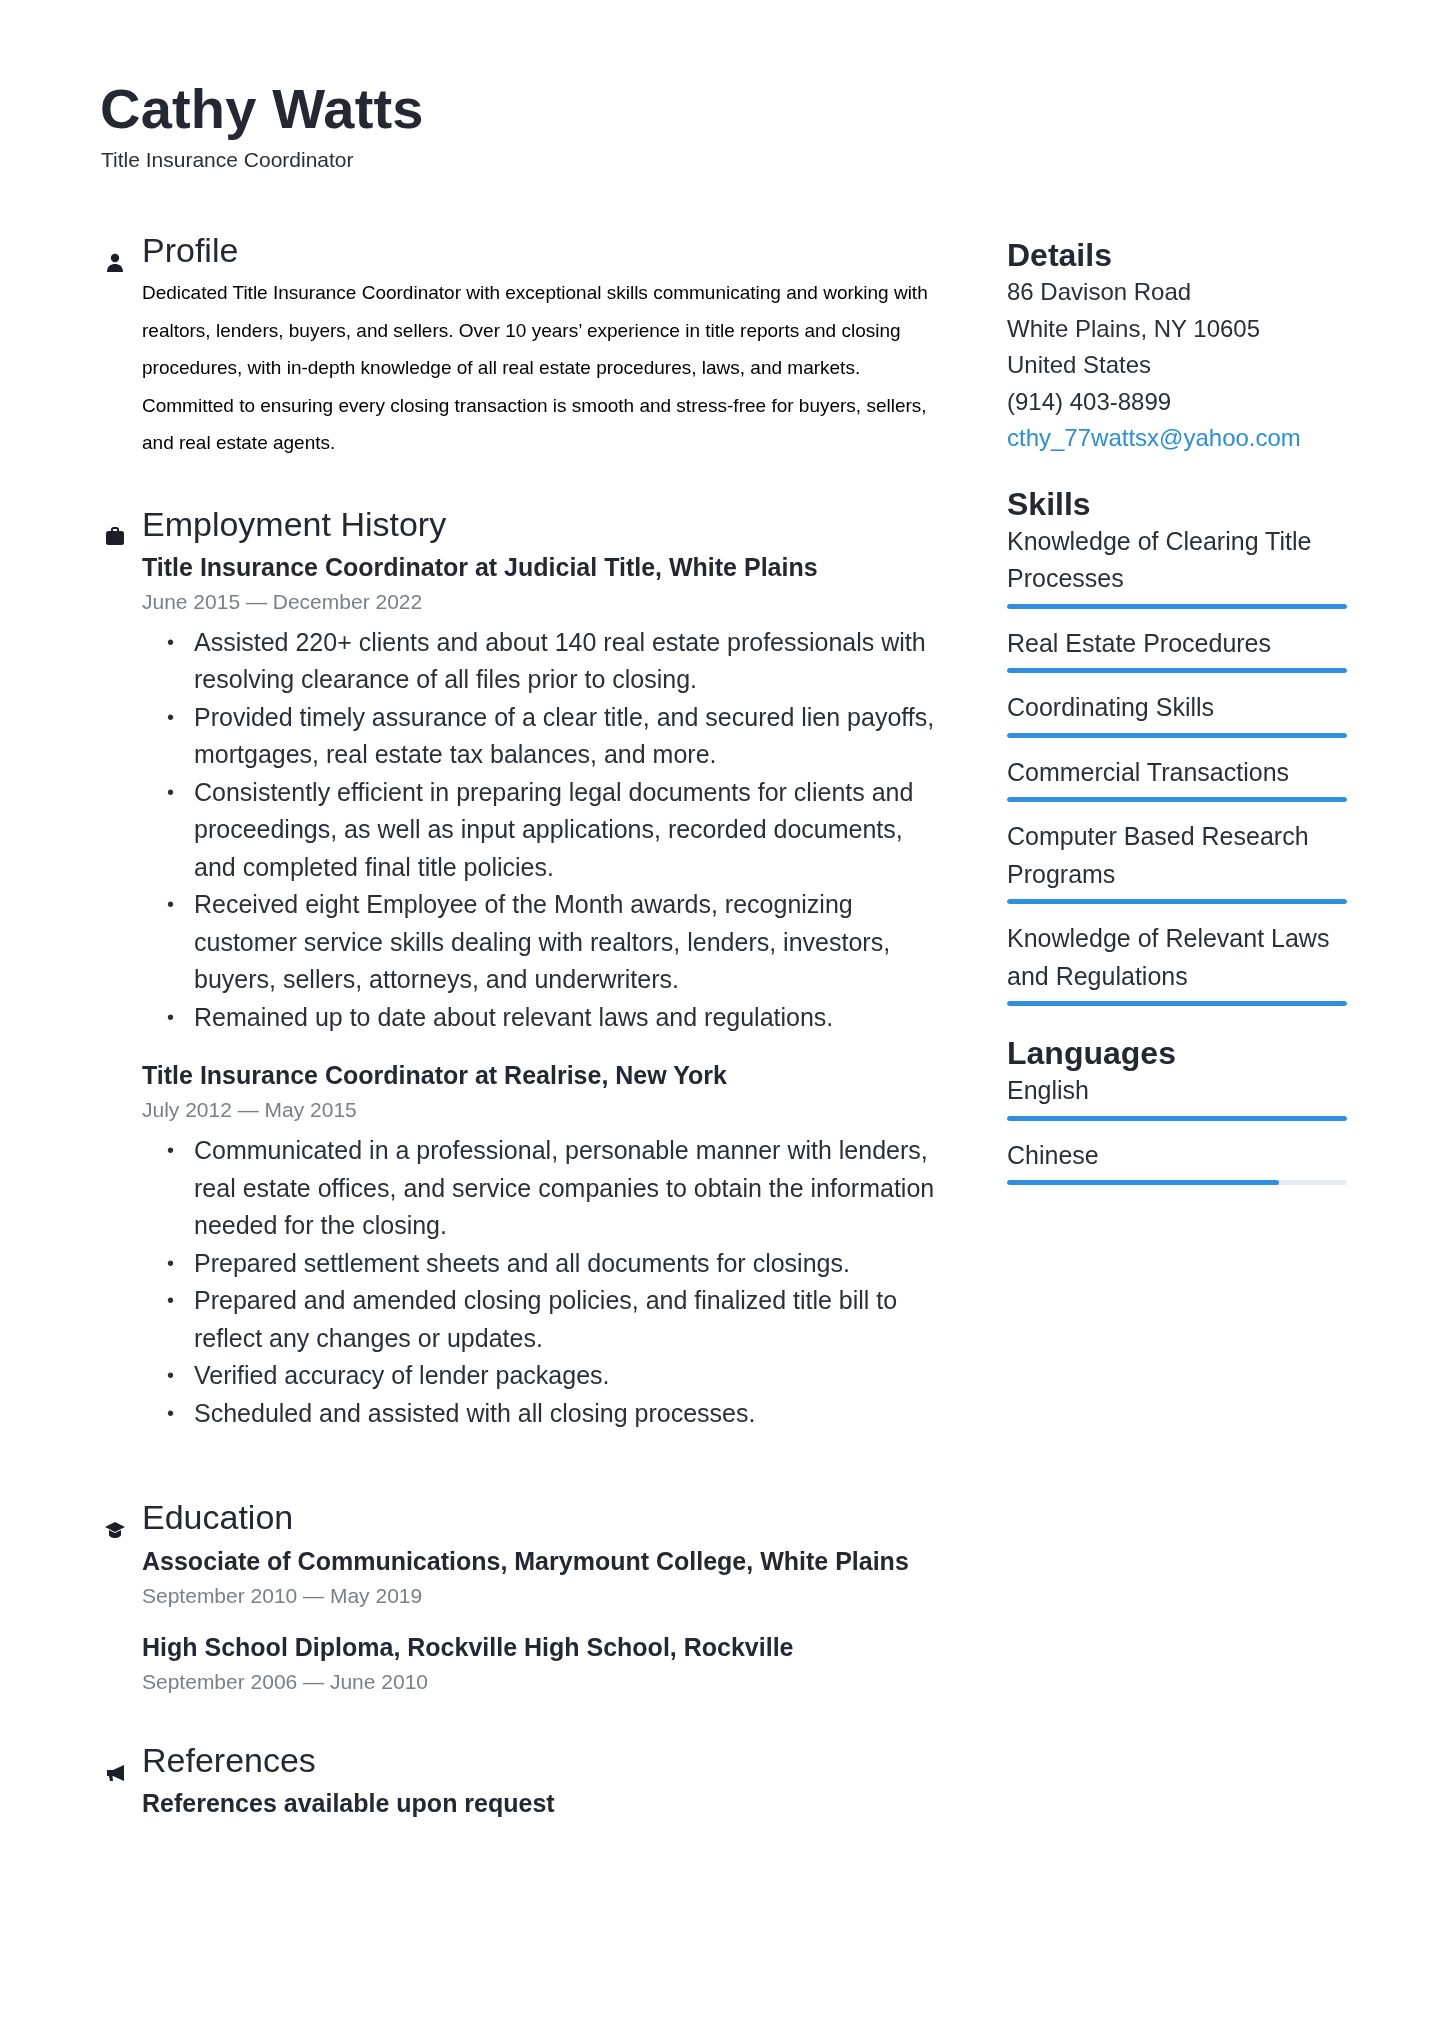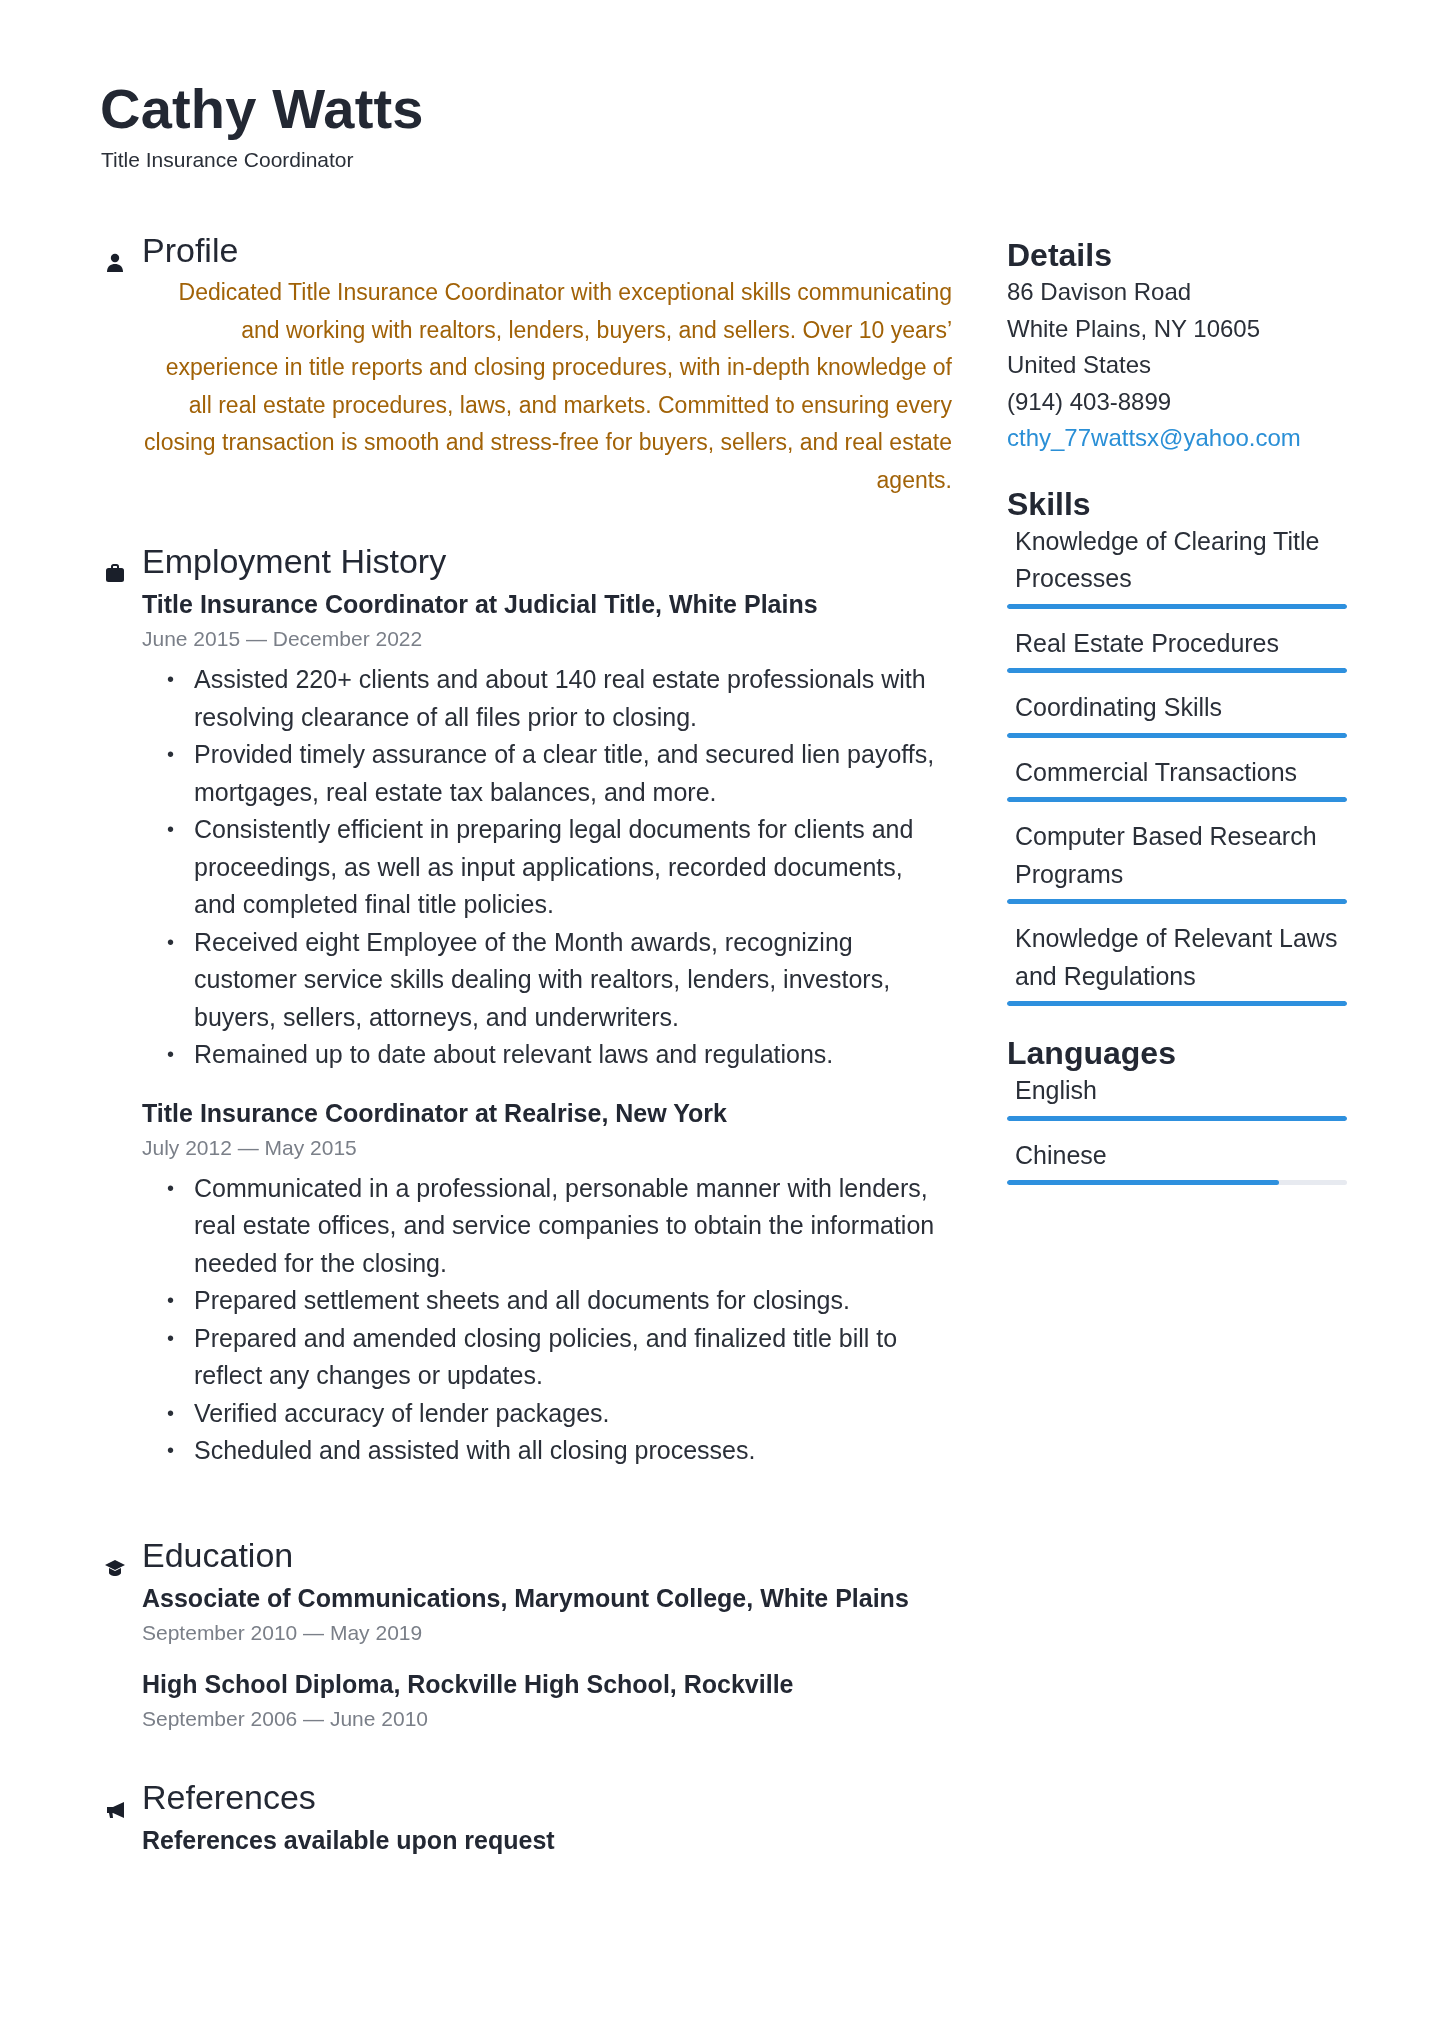--- a/index.html
+++ b/index.html
@@ -6,31 +6,31 @@
   html, body { width: 1440px; height: 2036px; background: #ffffff; }
   body { font-family: "Liberation Sans", "DejaVu Sans", sans-serif; color: #1f2430; position: relative; overflow: hidden; }
   .page { position: absolute; left: 0; top: 0; width: 1440px; height: 1748px; }
   .name { position: absolute; left: 100px; top: 78px; font-size: 56px; font-weight: 700; letter-spacing: 0.2px; color: #232833; line-height: 1.1; }
   .subtitle { position: absolute; left: 101px; top: 148px; font-size: 21px; color: #2a2f38; }
   .left { position: absolute; left: 100px; top: 228px; width: 850px; }
   .right { position: absolute; left: 1007px; top: 236px; width: 340px; }
   .section { position: relative; padding-left: 42px; }
   .sec-head { position: relative; font-size: 34px; font-weight: 400; color: #232833; line-height: 1.3; margin-bottom: 2px; }
   .sec-icon { position: absolute; left: -38px; top: 12px; width: 22px; height: 22px; color: #1a1f2a; }
-  .para { font-size: 23px; line-height: 37.5px; color: #a16207; text-align: right; }
+  .para { font-size: 19px; line-height: 37.5px; color: #000000; }
   .job-title { font-size: 25px; font-weight: 700; color: #232833; line-height: 38px; }
   .date { font-size: 21px; color: #7a7f88; line-height: 32px; margin-bottom: 6px; }
   ul.bullets { list-style: none; padding-left: 52px; }
   ul.bullets li { position: relative; font-size: 25px; line-height: 37.5px; color: #2a2f38; }
   ul.bullets li::before { content: "•"; position: absolute; left: -27px; top: 0; font-size: 20px; color: #2a2f38; }
   .side-head { font-size: 32px; font-weight: 700; color: #232833; line-height: 38px; }
   .side-line { font-size: 24px; line-height: 36.5px; color: #2a2f38; }
   .email { color: #2a8fd6; }
   .skill { margin-bottom: 16px; }
-  .skill-name { font-size: 25px; line-height: 37.5px; color: #2a2f38; margin-left: 8px; }
+  .skill-name { font-size: 25px; line-height: 37.5px; color: #2a2f38; }
   .bar { margin-top: 6px; height: 5px; width: 340px; background: #e7eaf0; border-radius: 3px; overflow: hidden; }
   .bar-fill { height: 100%; background: #2e90de; border-radius: 3px; }
 </style>
 </head>
 <body>
 
 <div class="page">
 
   <div class="name">Cathy Watts</div>
   <div class="subtitle">Title Insurance Coordinator</div>

